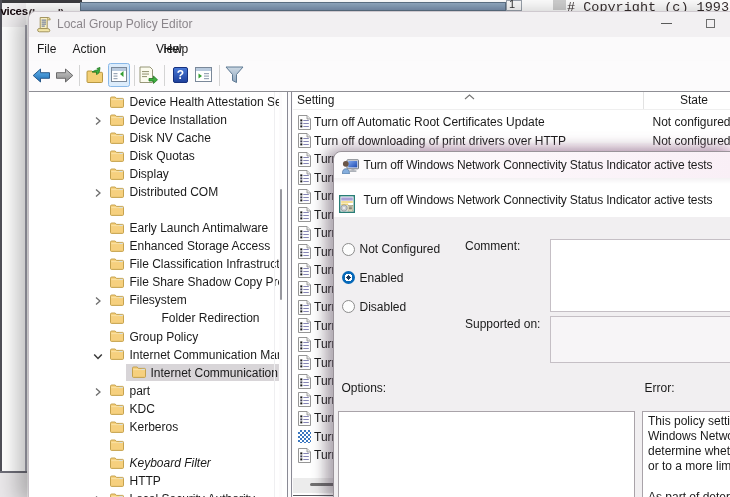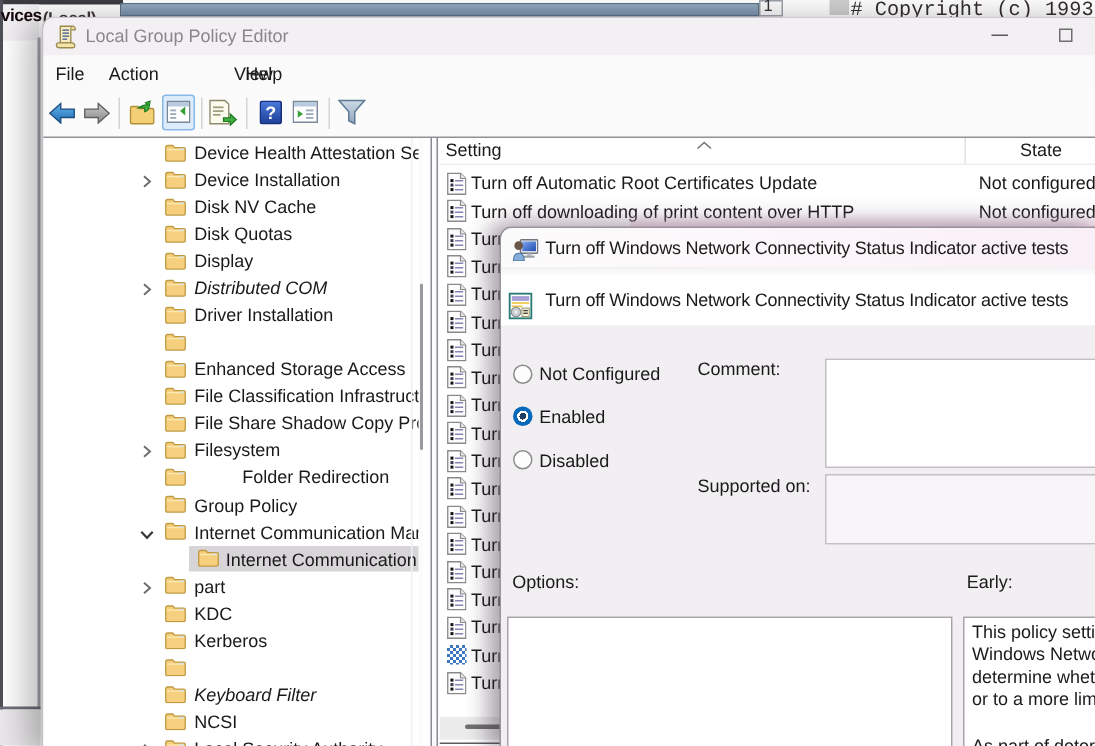--- a/index.html
+++ b/index.html
@@ -155,32 +155,32 @@
         </svg></div>
       <div class="abs nw" style="left:100.5px;top:73.40000000000002px;height:18px;line-height:18px;">Display</div>
       <div class="abs" style="left:65px;top:95.45px;"><svg width="8" height="10" viewBox="0 0 8 10">
           <path d="M2 1.5 L6 5 L2 8.5" fill="none" stroke="#6d6d6d" stroke-width="1.3"></path>
         </svg></div>
       <div class="abs" style="left:80.5px;top:94.25px;"><svg width="14" height="12" viewBox="0 0 14 12">
           <path d="M0.5 2.2 Q0.5 1 1.7 1 L5.2 1 L6.4 2.4 L12.6 2.4 Q13.5 2.4 13.5 3.4 L13.5 10.4 Q13.5 11.4 12.5 11.4 L1.5 11.4 Q0.5 11.4 0.5 10.4 Z" fill="#f6d07e" stroke="#c09b42" stroke-width="0.9"></path>
           <path d="M1.2 4.1 L12.8 4.1 L12.8 3.4 L1.2 3.4 Z" fill="#fce9b4"></path>
           <rect x="9.5" y="2.9" width="3" height="1" fill="#cfe0ee"></rect>
         </svg></div>
-      <div class="abs nw" style="left:100.5px;top:91.45px;height:18px;line-height:18px;font-style:italic;">Distributed COM</div>
+      <div class="abs nw" style="left:100.5px;top:91.45px;height:18px;line-height:18px;">Distributed COM</div>
       <div class="abs" style="left:80.5px;top:112.30000000000001px;"><svg width="14" height="12" viewBox="0 0 14 12">
           <path d="M0.5 2.2 Q0.5 1 1.7 1 L5.2 1 L6.4 2.4 L12.6 2.4 Q13.5 2.4 13.5 3.4 L13.5 10.4 Q13.5 11.4 12.5 11.4 L1.5 11.4 Q0.5 11.4 0.5 10.4 Z" fill="#f6d07e" stroke="#c09b42" stroke-width="0.9"></path>
           <path d="M1.2 4.1 L12.8 4.1 L12.8 3.4 L1.2 3.4 Z" fill="#fce9b4"></path>
           <rect x="9.5" y="2.9" width="3" height="1" fill="#cfe0ee"></rect>
         </svg></div>
-      <div class="abs nw" style="left:100.5px;top:109.50000000000001px;height:18px;line-height:18px;">Driver Installation</div>
       <div class="abs" style="left:80.5px;top:130.35000000000002px;"><svg width="14" height="12" viewBox="0 0 14 12">
           <path d="M0.5 2.2 Q0.5 1 1.7 1 L5.2 1 L6.4 2.4 L12.6 2.4 Q13.5 2.4 13.5 3.4 L13.5 10.4 Q13.5 11.4 12.5 11.4 L1.5 11.4 Q0.5 11.4 0.5 10.4 Z" fill="#f6d07e" stroke="#c09b42" stroke-width="0.9"></path>
           <path d="M1.2 4.1 L12.8 4.1 L12.8 3.4 L1.2 3.4 Z" fill="#fce9b4"></path>
           <rect x="9.5" y="2.9" width="3" height="1" fill="#cfe0ee"></rect>
         </svg></div>
+      <div class="abs nw" style="left:100.5px;top:127.55000000000001px;height:18px;line-height:18px;">Early Launch Antimalware</div>
       <div class="abs" style="left:80.5px;top:148.40000000000003px;"><svg width="14" height="12" viewBox="0 0 14 12">
           <path d="M0.5 2.2 Q0.5 1 1.7 1 L5.2 1 L6.4 2.4 L12.6 2.4 Q13.5 2.4 13.5 3.4 L13.5 10.4 Q13.5 11.4 12.5 11.4 L1.5 11.4 Q0.5 11.4 0.5 10.4 Z" fill="#f6d07e" stroke="#c09b42" stroke-width="0.9"></path>
           <path d="M1.2 4.1 L12.8 4.1 L12.8 3.4 L1.2 3.4 Z" fill="#fce9b4"></path>
           <rect x="9.5" y="2.9" width="3" height="1" fill="#cfe0ee"></rect>
         </svg></div>
       <div class="abs nw" style="left:100.5px;top:145.60000000000002px;height:18px;line-height:18px;">Enhanced Storage Access</div>
       <div class="abs" style="left:80.5px;top:166.45000000000005px;"><svg width="14" height="12" viewBox="0 0 14 12">
           <path d="M0.5 2.2 Q0.5 1 1.7 1 L5.2 1 L6.4 2.4 L12.6 2.4 Q13.5 2.4 13.5 3.4 L13.5 10.4 Q13.5 11.4 12.5 11.4 L1.5 11.4 Q0.5 11.4 0.5 10.4 Z" fill="#f6d07e" stroke="#c09b42" stroke-width="0.9"></path>
           <path d="M1.2 4.1 L12.8 4.1 L12.8 3.4 L1.2 3.4 Z" fill="#fce9b4"></path>
           <rect x="9.5" y="2.9" width="3" height="1" fill="#cfe0ee"></rect>
@@ -259,21 +259,21 @@
           <path d="M0.5 2.2 Q0.5 1 1.7 1 L5.2 1 L6.4 2.4 L12.6 2.4 Q13.5 2.4 13.5 3.4 L13.5 10.4 Q13.5 11.4 12.5 11.4 L1.5 11.4 Q0.5 11.4 0.5 10.4 Z" fill="#f6d07e" stroke="#c09b42" stroke-width="0.9"></path>
           <path d="M1.2 4.1 L12.8 4.1 L12.8 3.4 L1.2 3.4 Z" fill="#fce9b4"></path>
           <rect x="9.5" y="2.9" width="3" height="1" fill="#cfe0ee"></rect>
         </svg></div>
       <div class="abs nw" style="left:100.5px;top:362.2px;height:18px;line-height:18px;font-style:italic;">Keyboard Filter</div>
       <div class="abs" style="left:80.5px;top:383.05000000000007px;"><svg width="14" height="12" viewBox="0 0 14 12">
           <path d="M0.5 2.2 Q0.5 1 1.7 1 L5.2 1 L6.4 2.4 L12.6 2.4 Q13.5 2.4 13.5 3.4 L13.5 10.4 Q13.5 11.4 12.5 11.4 L1.5 11.4 Q0.5 11.4 0.5 10.4 Z" fill="#f6d07e" stroke="#c09b42" stroke-width="0.9"></path>
           <path d="M1.2 4.1 L12.8 4.1 L12.8 3.4 L1.2 3.4 Z" fill="#fce9b4"></path>
           <rect x="9.5" y="2.9" width="3" height="1" fill="#cfe0ee"></rect>
         </svg></div>
-      <div class="abs nw" style="left:100.5px;top:380.25000000000006px;height:18px;line-height:18px;">NCSI</div>
+      <div class="abs nw" style="left:100.5px;top:380.25000000000006px;height:18px;line-height:18px;">HTTP</div>
       <div class="abs" style="left:65px;top:402.3px;"><svg width="8" height="10" viewBox="0 0 8 10">
           <path d="M2 1.5 L6 5 L2 8.5" fill="none" stroke="#6d6d6d" stroke-width="1.3"></path>
         </svg></div>
       <div class="abs" style="left:80.5px;top:401.1px;"><svg width="14" height="12" viewBox="0 0 14 12">
           <path d="M0.5 2.2 Q0.5 1 1.7 1 L5.2 1 L6.4 2.4 L12.6 2.4 Q13.5 2.4 13.5 3.4 L13.5 10.4 Q13.5 11.4 12.5 11.4 L1.5 11.4 Q0.5 11.4 0.5 10.4 Z" fill="#f6d07e" stroke="#c09b42" stroke-width="0.9"></path>
           <path d="M1.2 4.1 L12.8 4.1 L12.8 3.4 L1.2 3.4 Z" fill="#fce9b4"></path>
           <rect x="9.5" y="2.9" width="3" height="1" fill="#cfe0ee"></rect>
         </svg></div>
       <div class="abs nw" style="left:100.5px;top:398.3px;height:18px;line-height:18px;">Local Security Authority</div>
     </div>
@@ -306,21 +306,21 @@
       <div class="abs" style="left:5.5px;top:41.51999999999999px;"><svg width="13" height="15" viewBox="0 0 13 15">
           <path d="M0.5 0.5 L9 0.5 L12.5 4 L12.5 14.5 L0.5 14.5 Z" fill="#fdfdfd" stroke="#8a8a8a" stroke-width="0.9"></path>
           <path d="M9 0.5 L9 4 L12.5 4" fill="#e8e8e8" stroke="#8a8a8a" stroke-width="0.8"></path>
           <rect x="2.3" y="4.4" width="2" height="2" fill="#141414"></rect>
           <rect x="5.3" y="5" width="5.5" height="1" fill="#8585b5"></rect>
           <rect x="2.3" y="7.4" width="2" height="2" fill="#3a3a52"></rect>
           <rect x="5.3" y="8" width="5.5" height="1" fill="#8585b5"></rect>
           <rect x="2.3" y="10.4" width="2" height="2" fill="#141414"></rect>
           <rect x="5.3" y="11" width="5.5" height="1" fill="#8585b5"></rect>
         </svg></div>
-      <div class="abs nw" style="left:21.5px;top:39.91999999999999px;height:18.5px;line-height:18.5px;">Turn off downloading of print content over HTTP</div>
+      <div class="abs nw" style="left:21.5px;top:39.91999999999999px;height:18.5px;line-height:18.5px;">Turn off downloading of print drivers over HTTP</div>
       <div class="abs nw" style="left:360px;top:39.91999999999999px;height:18.5px;line-height:18.5px;">Not configured</div>
       <div class="abs" style="left:5.5px;top:60.04px;"><svg width="13" height="15" viewBox="0 0 13 15">
           <path d="M0.5 0.5 L9 0.5 L12.5 4 L12.5 14.5 L0.5 14.5 Z" fill="#fdfdfd" stroke="#8a8a8a" stroke-width="0.9"></path>
           <path d="M9 0.5 L9 4 L12.5 4" fill="#e8e8e8" stroke="#8a8a8a" stroke-width="0.8"></path>
           <rect x="2.3" y="4.4" width="2" height="2" fill="#141414"></rect>
           <rect x="5.3" y="5" width="5.5" height="1" fill="#8585b5"></rect>
           <rect x="2.3" y="7.4" width="2" height="2" fill="#3a3a52"></rect>
           <rect x="5.3" y="8" width="5.5" height="1" fill="#8585b5"></rect>
           <rect x="2.3" y="10.4" width="2" height="2" fill="#141414"></rect>
           <rect x="5.3" y="11" width="5.5" height="1" fill="#8585b5"></rect>
@@ -556,17 +556,17 @@
   <div class="abs nw" style="left:26px;top:118.6px;height:14px;line-height:14px;">Enabled</div>
   <div class="abs" style="left:8.2px;top:147.8px;width:13.2px;height:13.2px;border-radius:50%;border:1.4px solid #8c8c8c;background:#fdfdfd;"></div>
   <div class="abs nw" style="left:26px;top:147.6px;height:14px;line-height:14px;">Disabled</div>
 
   <div class="abs nw" style="left:131.5px;top:86.5px;height:14px;line-height:14px;">Comment:</div>
   <div class="abs" style="left:216px;top:86.5px;width:200px;height:73px;background:#fff;border:1px solid #c5bfc5;"></div>
   <div class="abs nw" style="left:131.5px;top:164.5px;height:14px;line-height:14px;">Supported on:</div>
   <div class="abs" style="left:216px;top:164px;width:200px;height:46.5px;background:#f7f5f7;border:1px solid #c5bfc5;"></div>
 
   <div class="abs nw" style="left:8px;top:228.5px;height:14px;line-height:14px;">Options:</div>
-  <div class="abs nw" style="left:311px;top:228.5px;height:14px;line-height:14px;">Early:</div>
+  <div class="abs nw" style="left:311px;top:228.5px;height:14px;line-height:14px;">Error:</div>
   <div class="abs" style="left:4.5px;top:258.5px;width:296.5px;height:95px;background:#fff;border:1px solid #a9a3a9;"></div>
   <div class="abs" style="left:308px;top:258.5px;width:93.5px;height:95px;background:#fff;border:1px solid #a9a3a9;"></div>
   <div class="abs nw" id="helptext" style="left:314.5px;top:261.5px;line-height:15.2px;">This policy setting turns off the active tests performed by the<br>Windows Network Connectivity Status Indicator (NCSI) to<br>determine whether your computer is connected to the Internet<br>or to a more limited network.<br>&nbsp;<br>As part of determining the connectivity level, NCSI performs</div>
 </div>
 
 </body></html>

